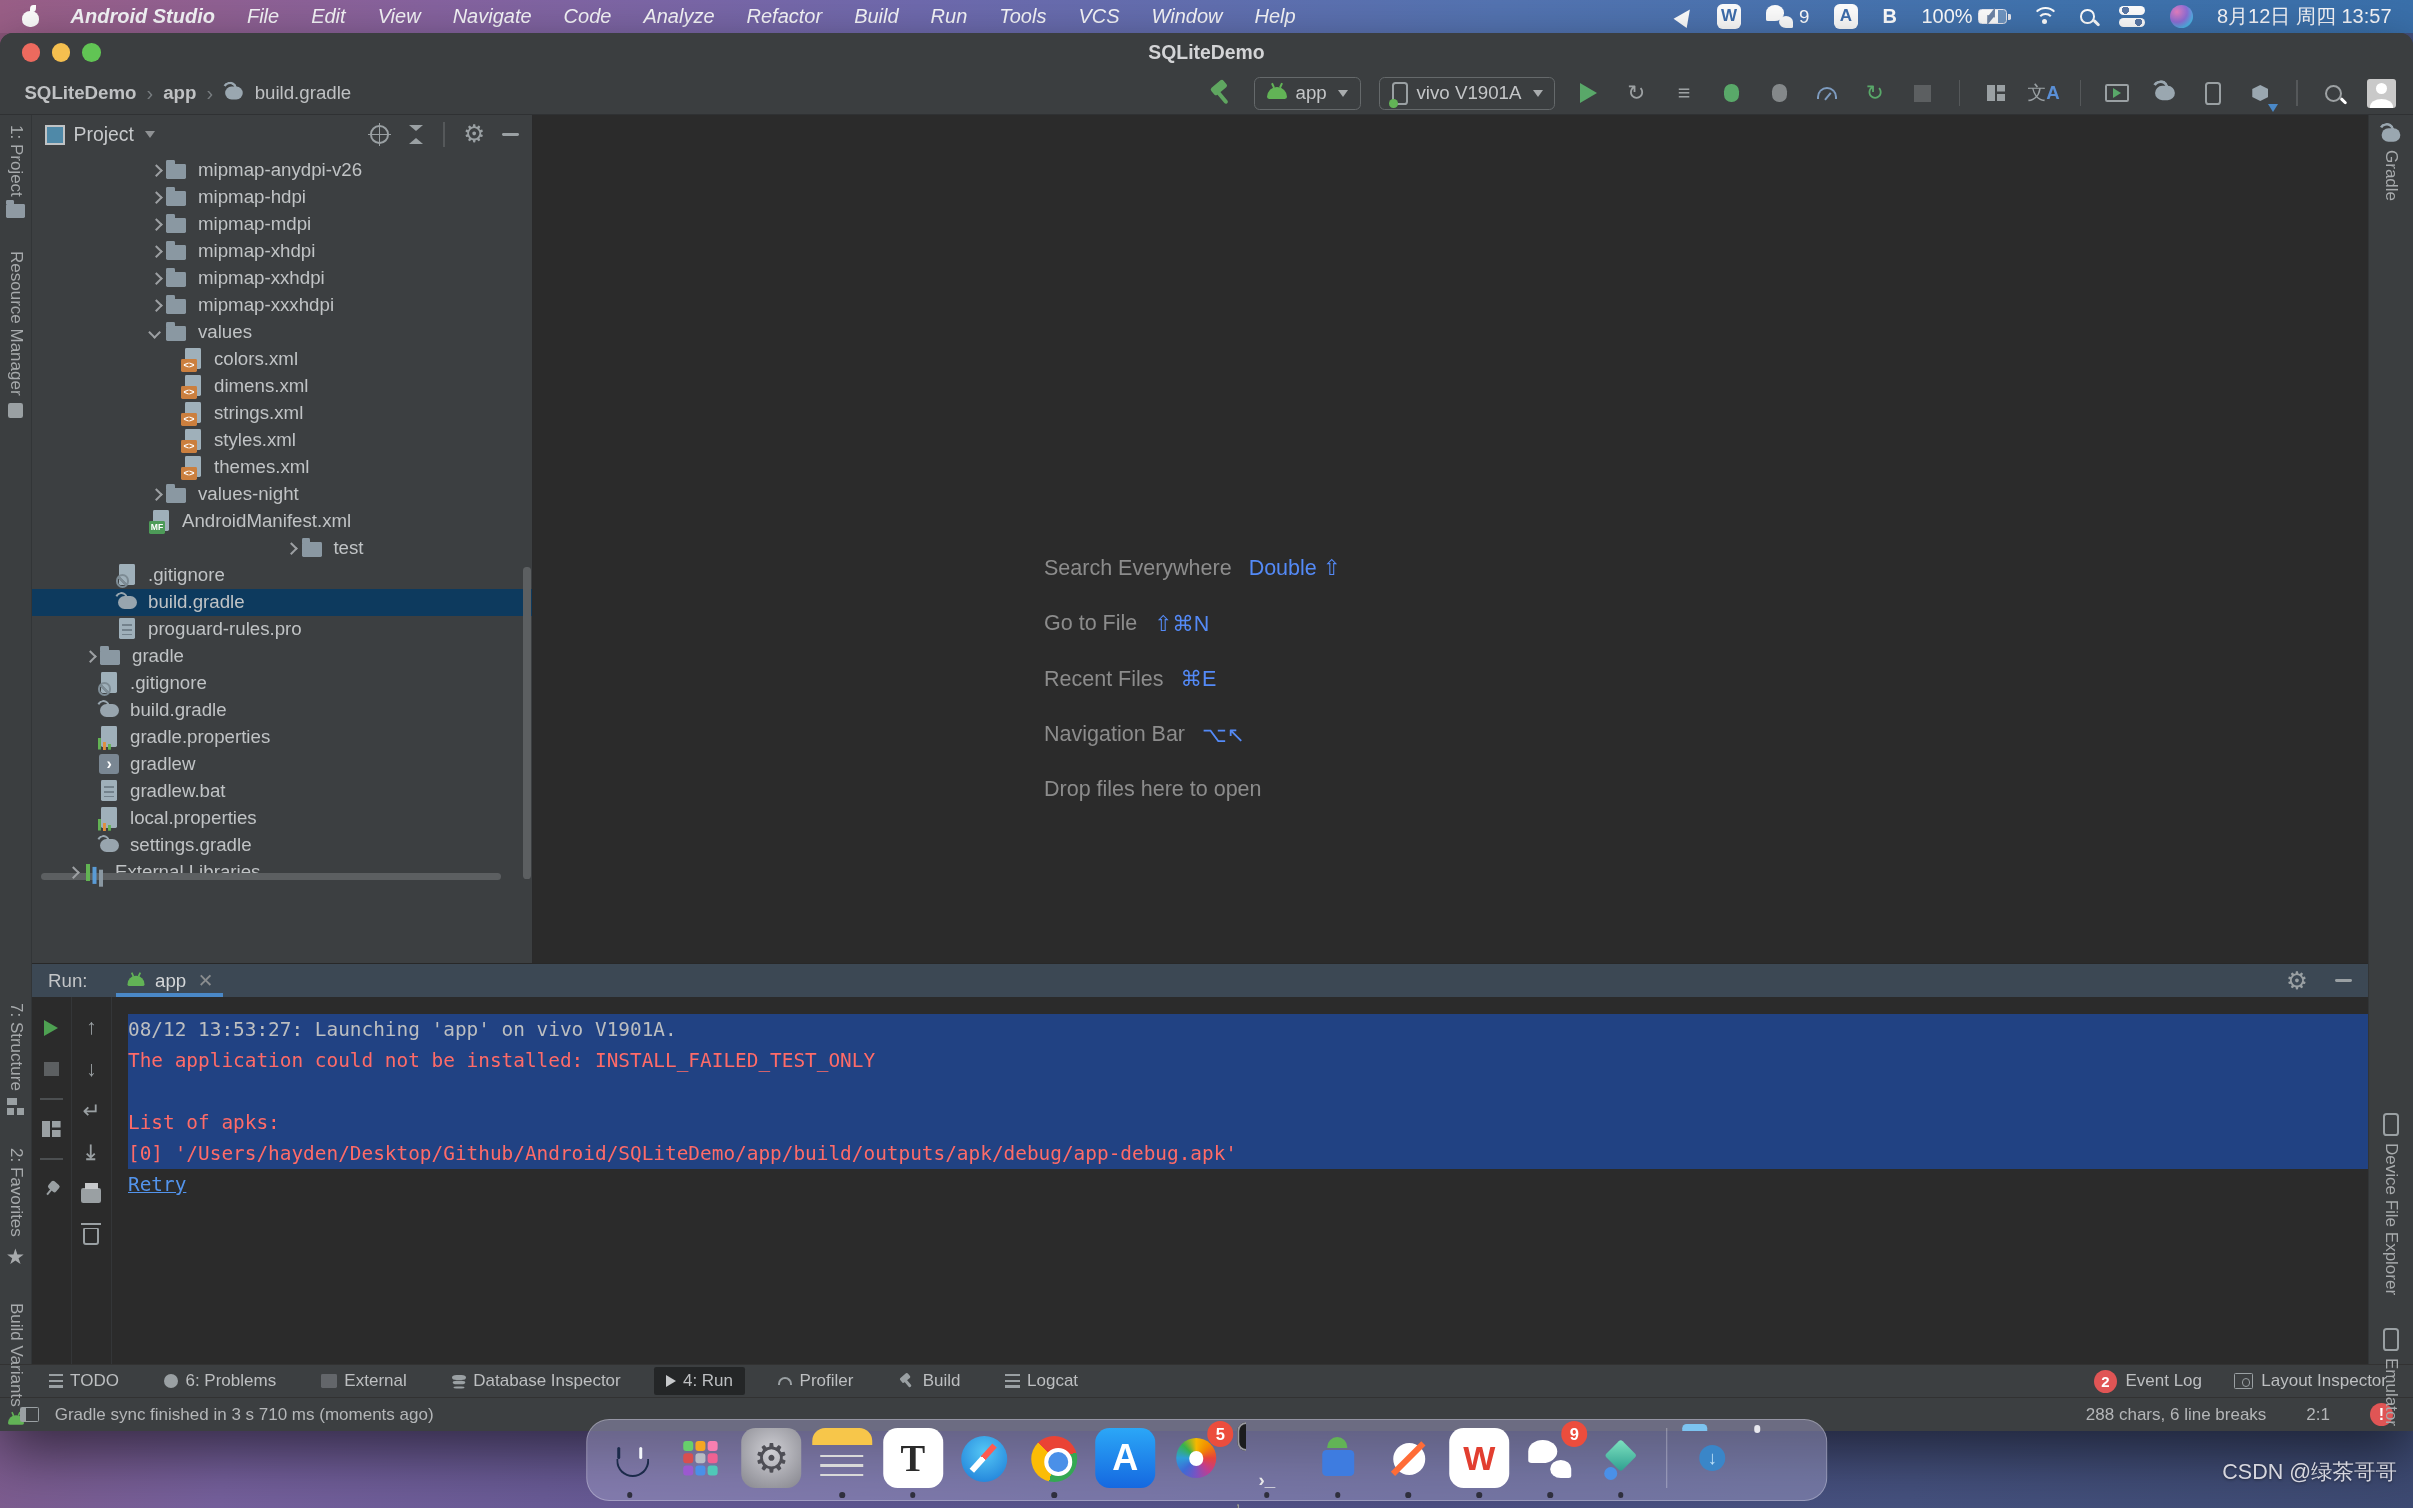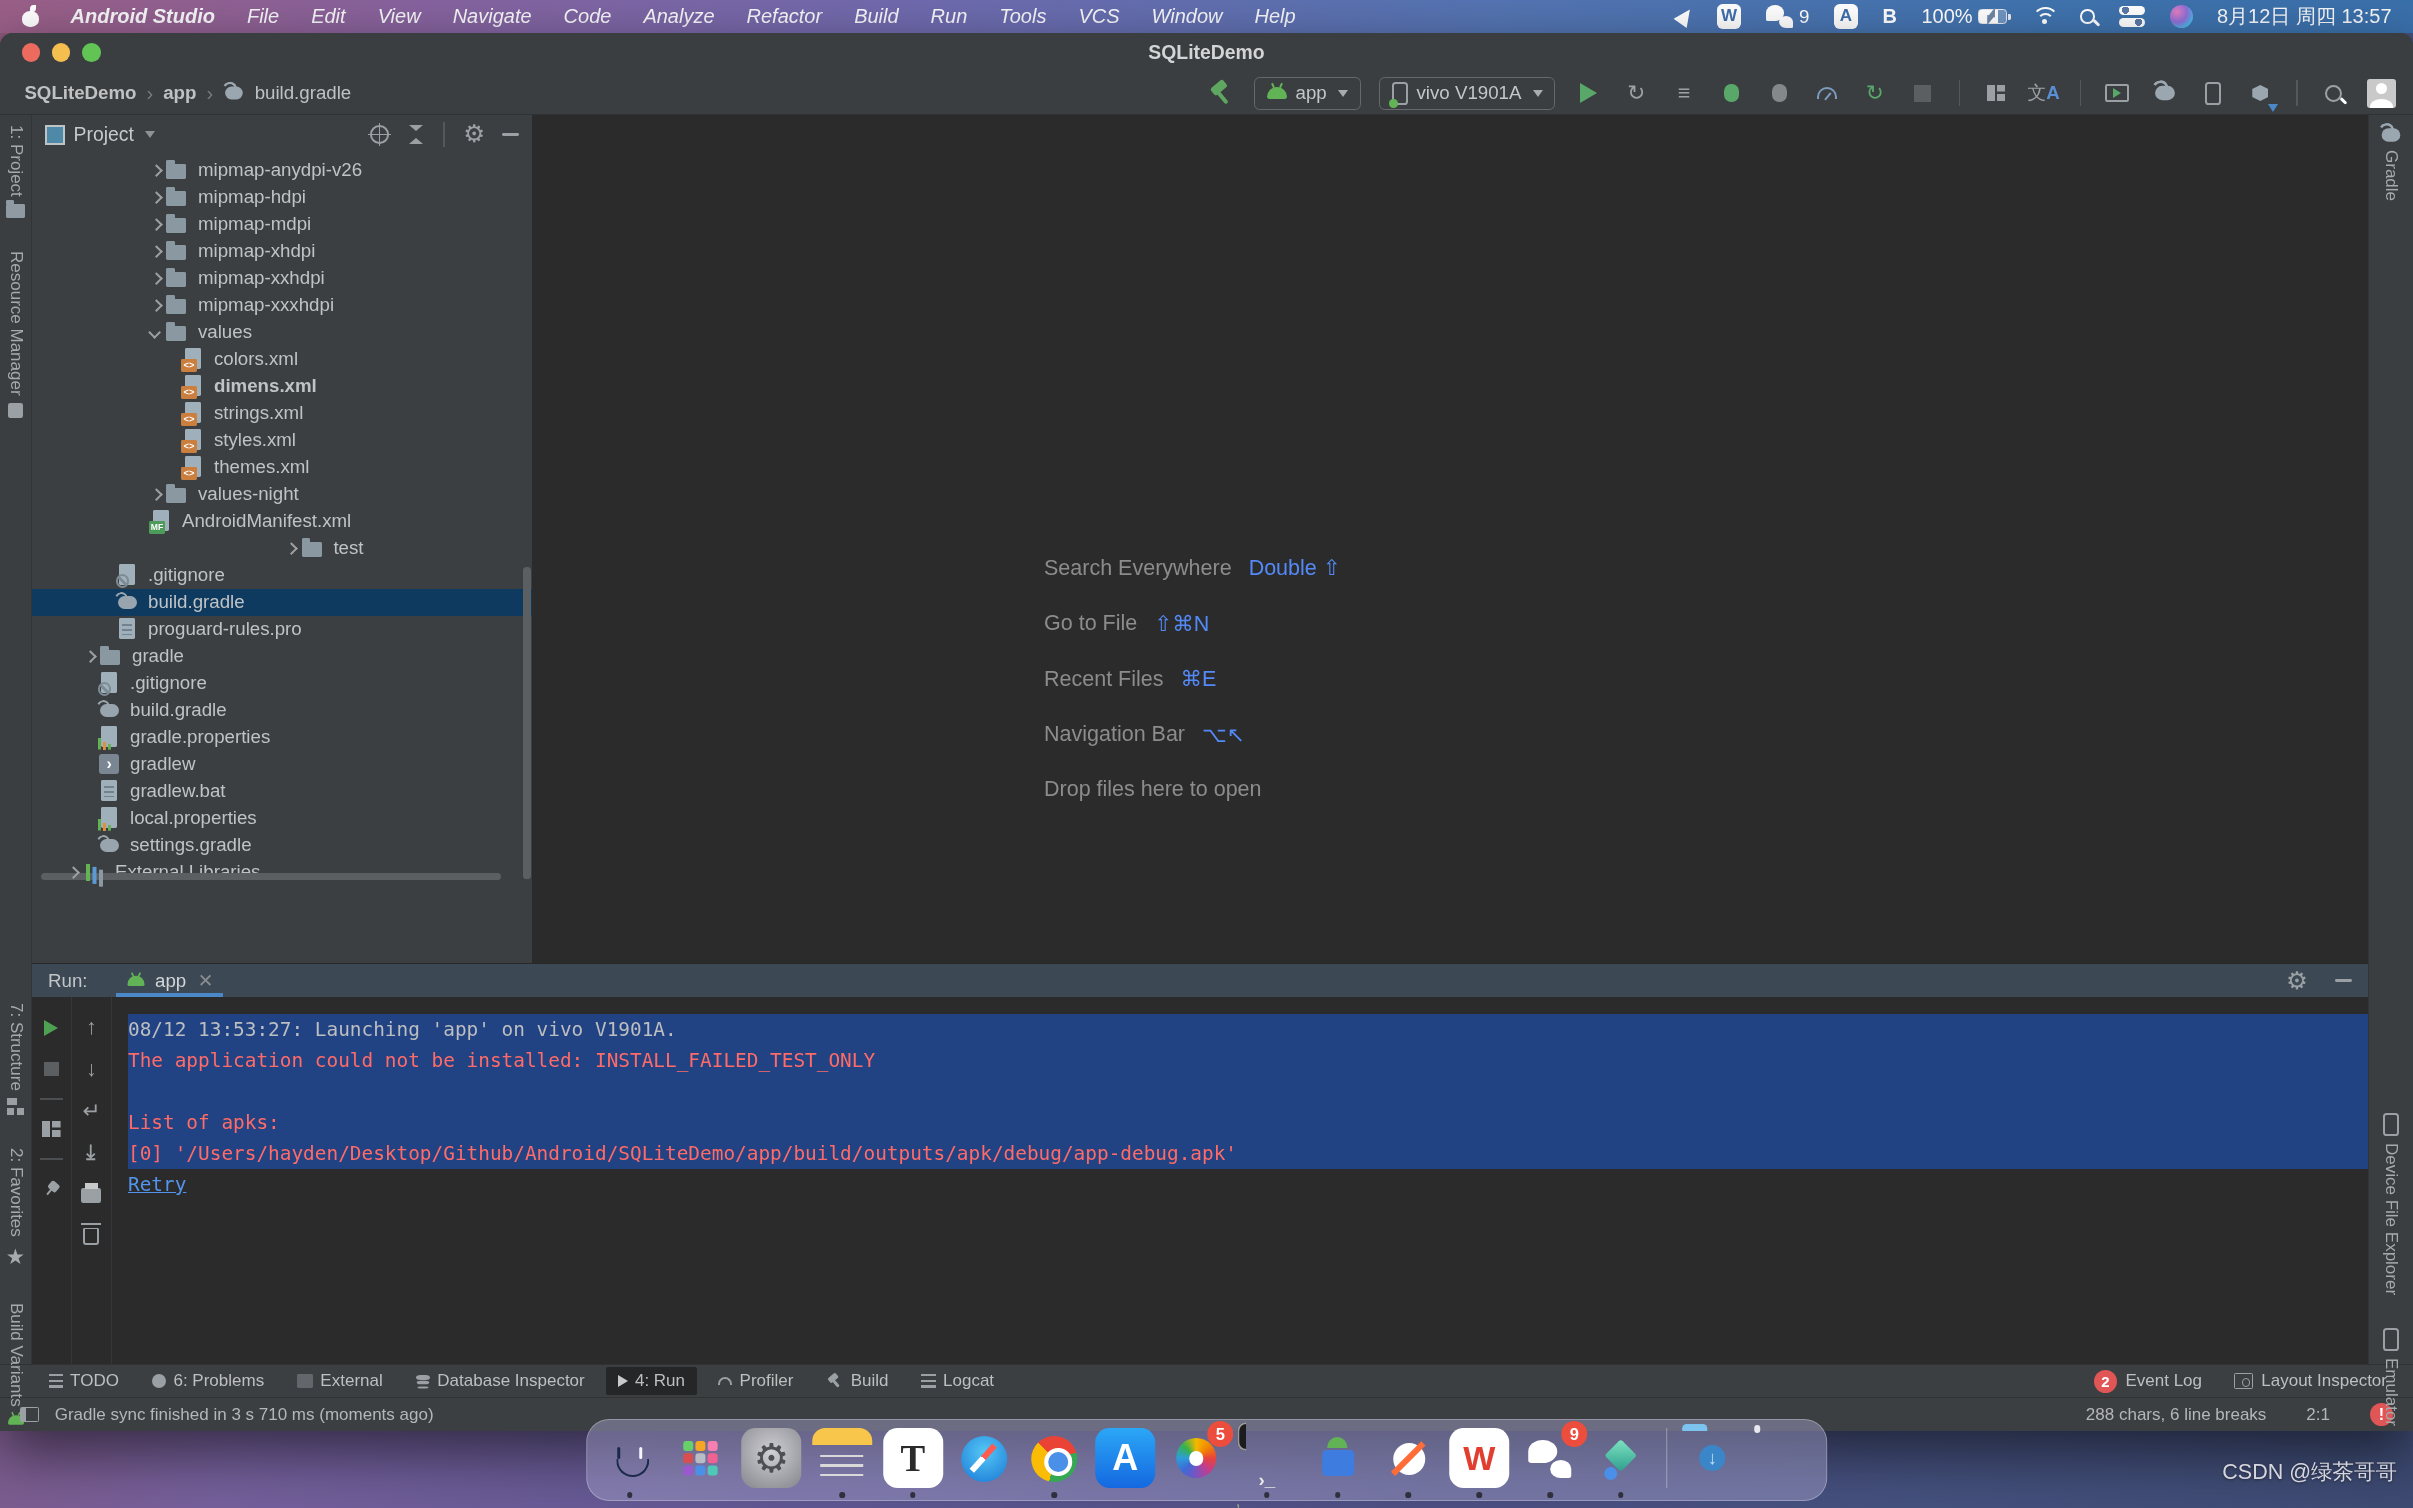--- a/index.html
+++ b/index.html
@@ -190,21 +190,21 @@
   .console { flex:1; font-family:"DejaVu Sans Mono", monospace; font-size:19.4px; padding:17px 0 0 16px; overflow:hidden; }
   .cline { min-height:31px; line-height:31px; white-space:pre; }
   .cline.sel-full { background:#214283; }
   .cline.sel-part span { background:#214283; }
   .t-normal { color:#bcbec0; }
   .t-error { color:#ff6b68; }
   .t-link span { color:#5394ec; text-decoration:underline; cursor:pointer; }
 
   
   .bottombar { height:33px; background:#3c3f41; border-top:1.4px solid #323232; display:flex; align-items:center; padding:0 26px 0 37px; color:#bdbfc1; font-size:17px; flex:none; }
-  .bb-left { display:flex; align-items:center; gap:10px; }
+  .bb-left { display:flex; align-items:center; gap:22px; }
   .bb-item { display:flex; align-items:center; gap:7.2px; padding:4.3px 11.5px; border-radius:2.2px; cursor:default; }
   .bb-item.active { background:#242627; }
   .bi { width:17px; height:17px; display:flex; align-items:center; justify-content:center; color:#9aa0a3; position:relative; }
   .bi-lines { background:repeating-linear-gradient(#9aa0a3 0 2.2px, transparent 2.2px 5.7px); width:14.4px; height:13.6px; }
   .bi-circle { width:14.4px; height:14.4px; background:#9aa0a3; border-radius:50%; color:#3c3f41; font-size:11.5px; font-weight:bold; display:flex; align-items:center; justify-content:center; }
   .bi-term { width:16px; height:14.4px; background:#63666a; border-radius:1.4px; color:#fff; font-size:10.8px; font-weight:bold; display:flex; align-items:center; justify-content:center; }
   .bi-db { width:14.4px; height:14.4px; background:#9aa0a3; border-radius:6.5px/3.6px; box-shadow:0 5px 0 -0.7px #9aa0a3, 0 10px 0 -1.4px #9aa0a3; height:5.7px; margin-top:-7.2px; }
   .bi-play { width:0; height:0; border-top:6.5px solid transparent; border-bottom:6.5px solid transparent; border-left:10.8px solid #c7c9cb; }
   .bi-gauge { width:14.4px; height:8px; border:2.2px solid #9aa0a3; border-bottom:none; border-radius:8px 8px 0 0; }
   .bi-hammer { position:relative; width:17px; height:17px; }
@@ -502,21 +502,21 @@
                 <span class="fic fic-folder"></span>
                 <span>values</span>
               </div>
 
               <div class="trow" style="padding-left: 149px;">
 
                 <span class="fic fic-xml"></span>
                 <span>colors.xml</span>
               </div>
 
-              <div class="trow" style="padding-left: 149px; font-weight: bold;">
+              <div class="trow" style="padding-left: 149px;">
 
                 <span class="fic fic-xml"></span>
                 <span>dimens.xml</span>
               </div>
 
               <div class="trow" style="padding-left: 149px;">
 
                 <span class="fic fic-xml"></span>
                 <span>strings.xml</span>
               </div>

